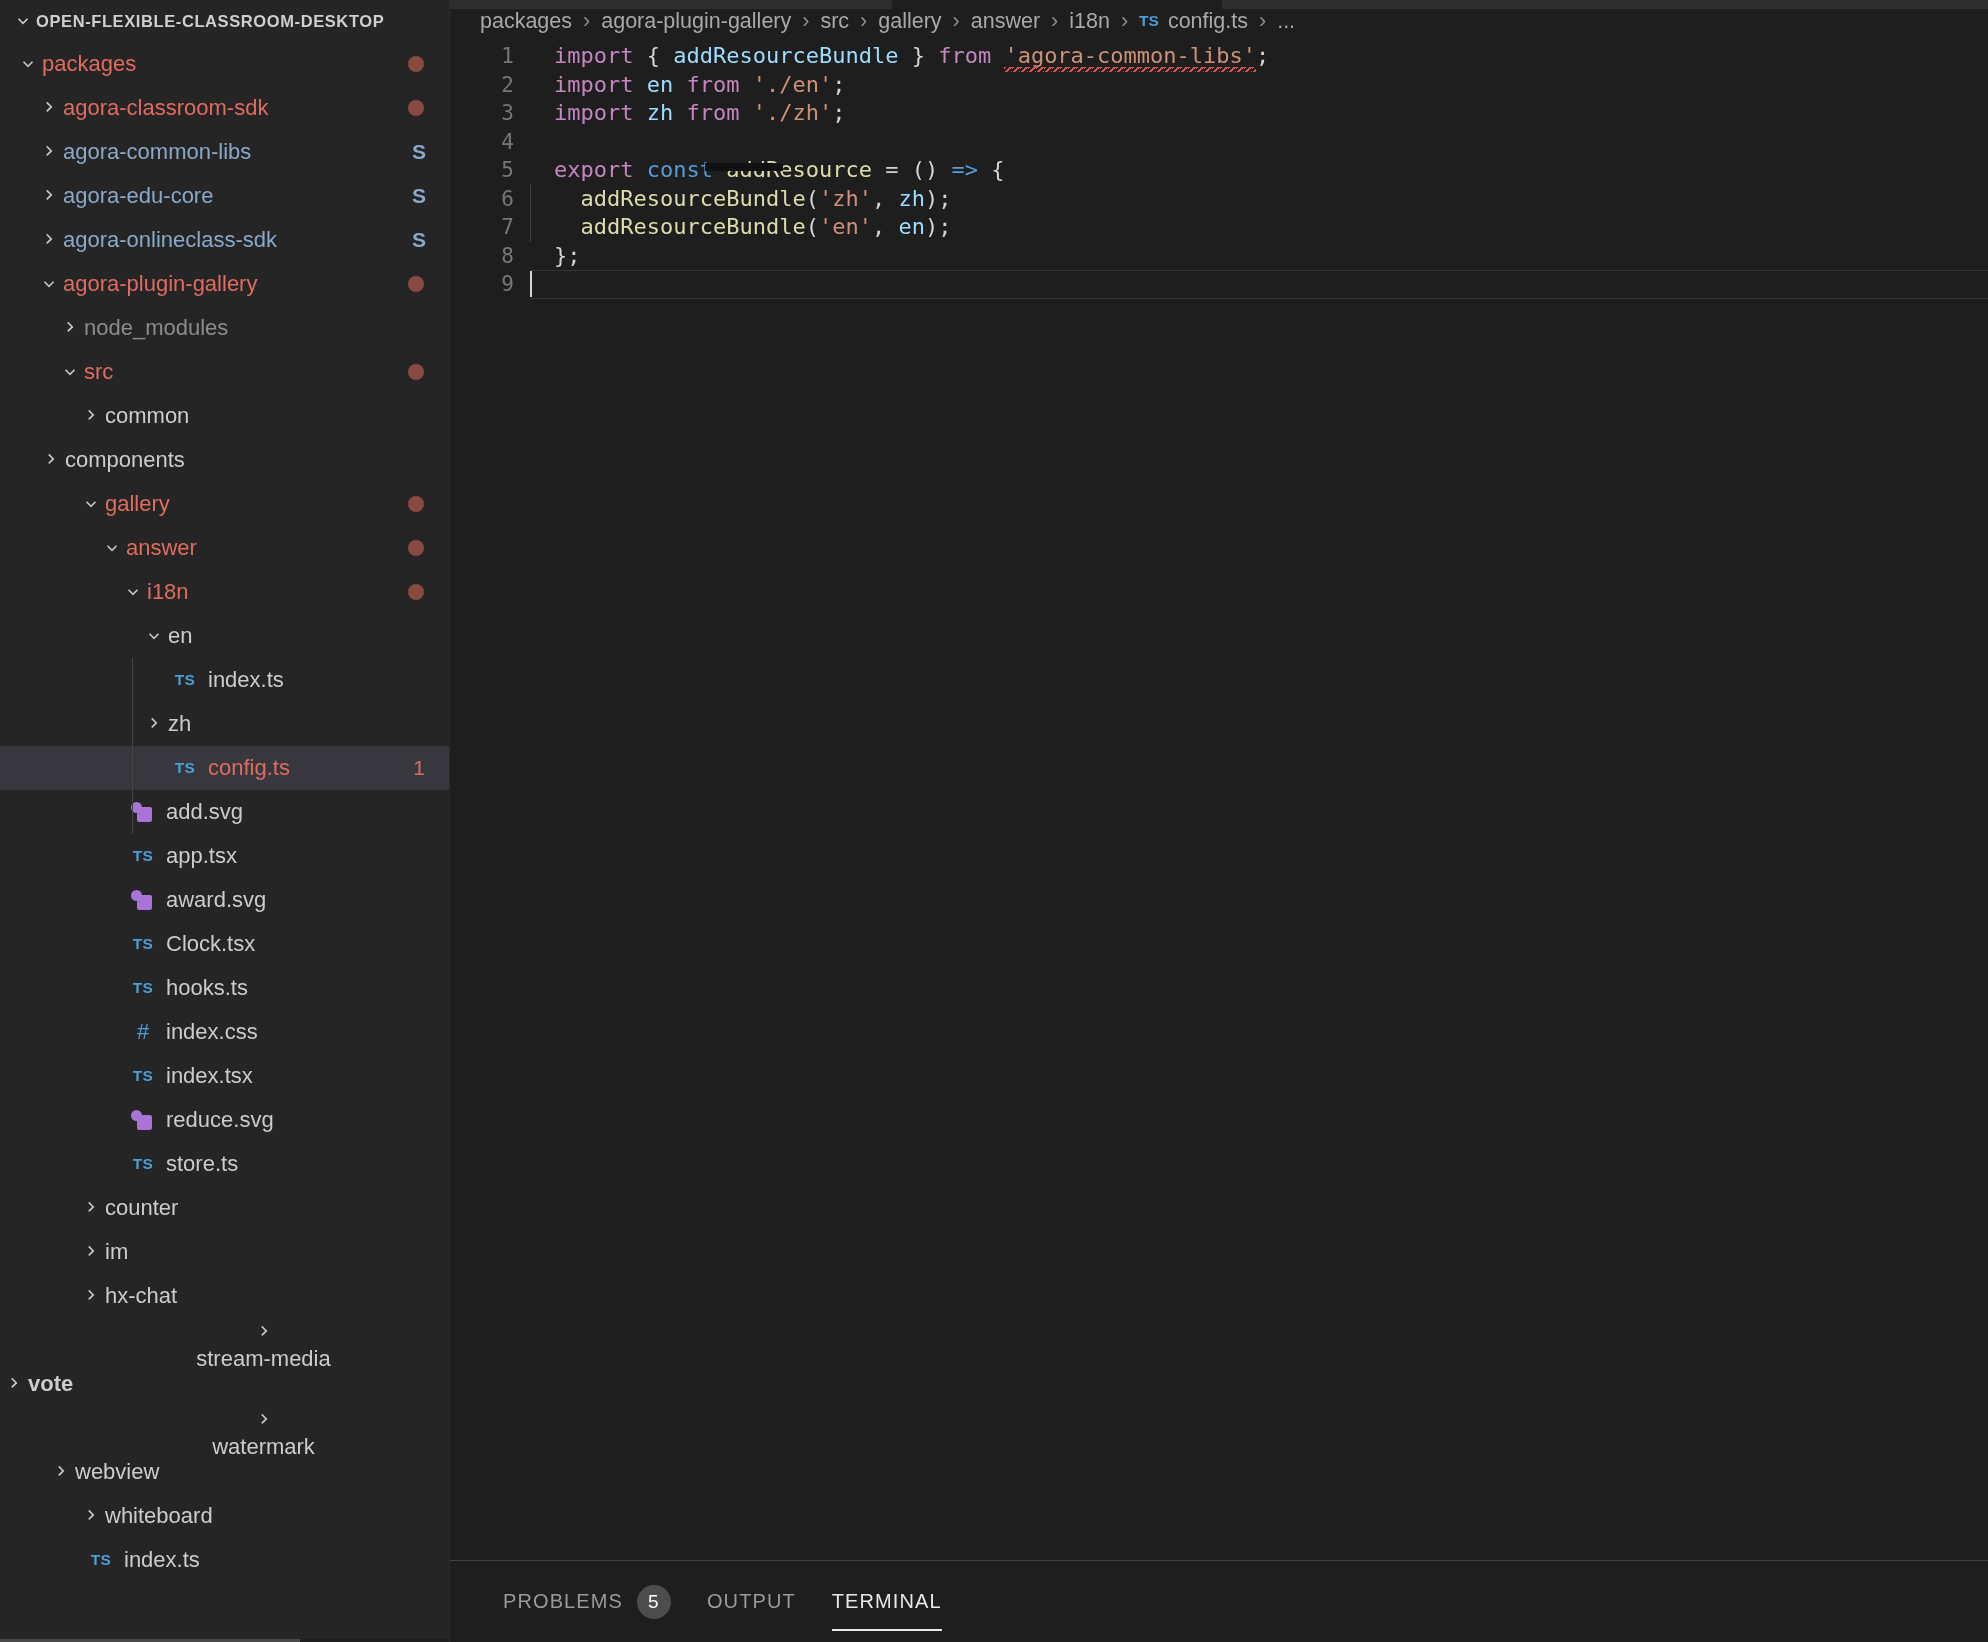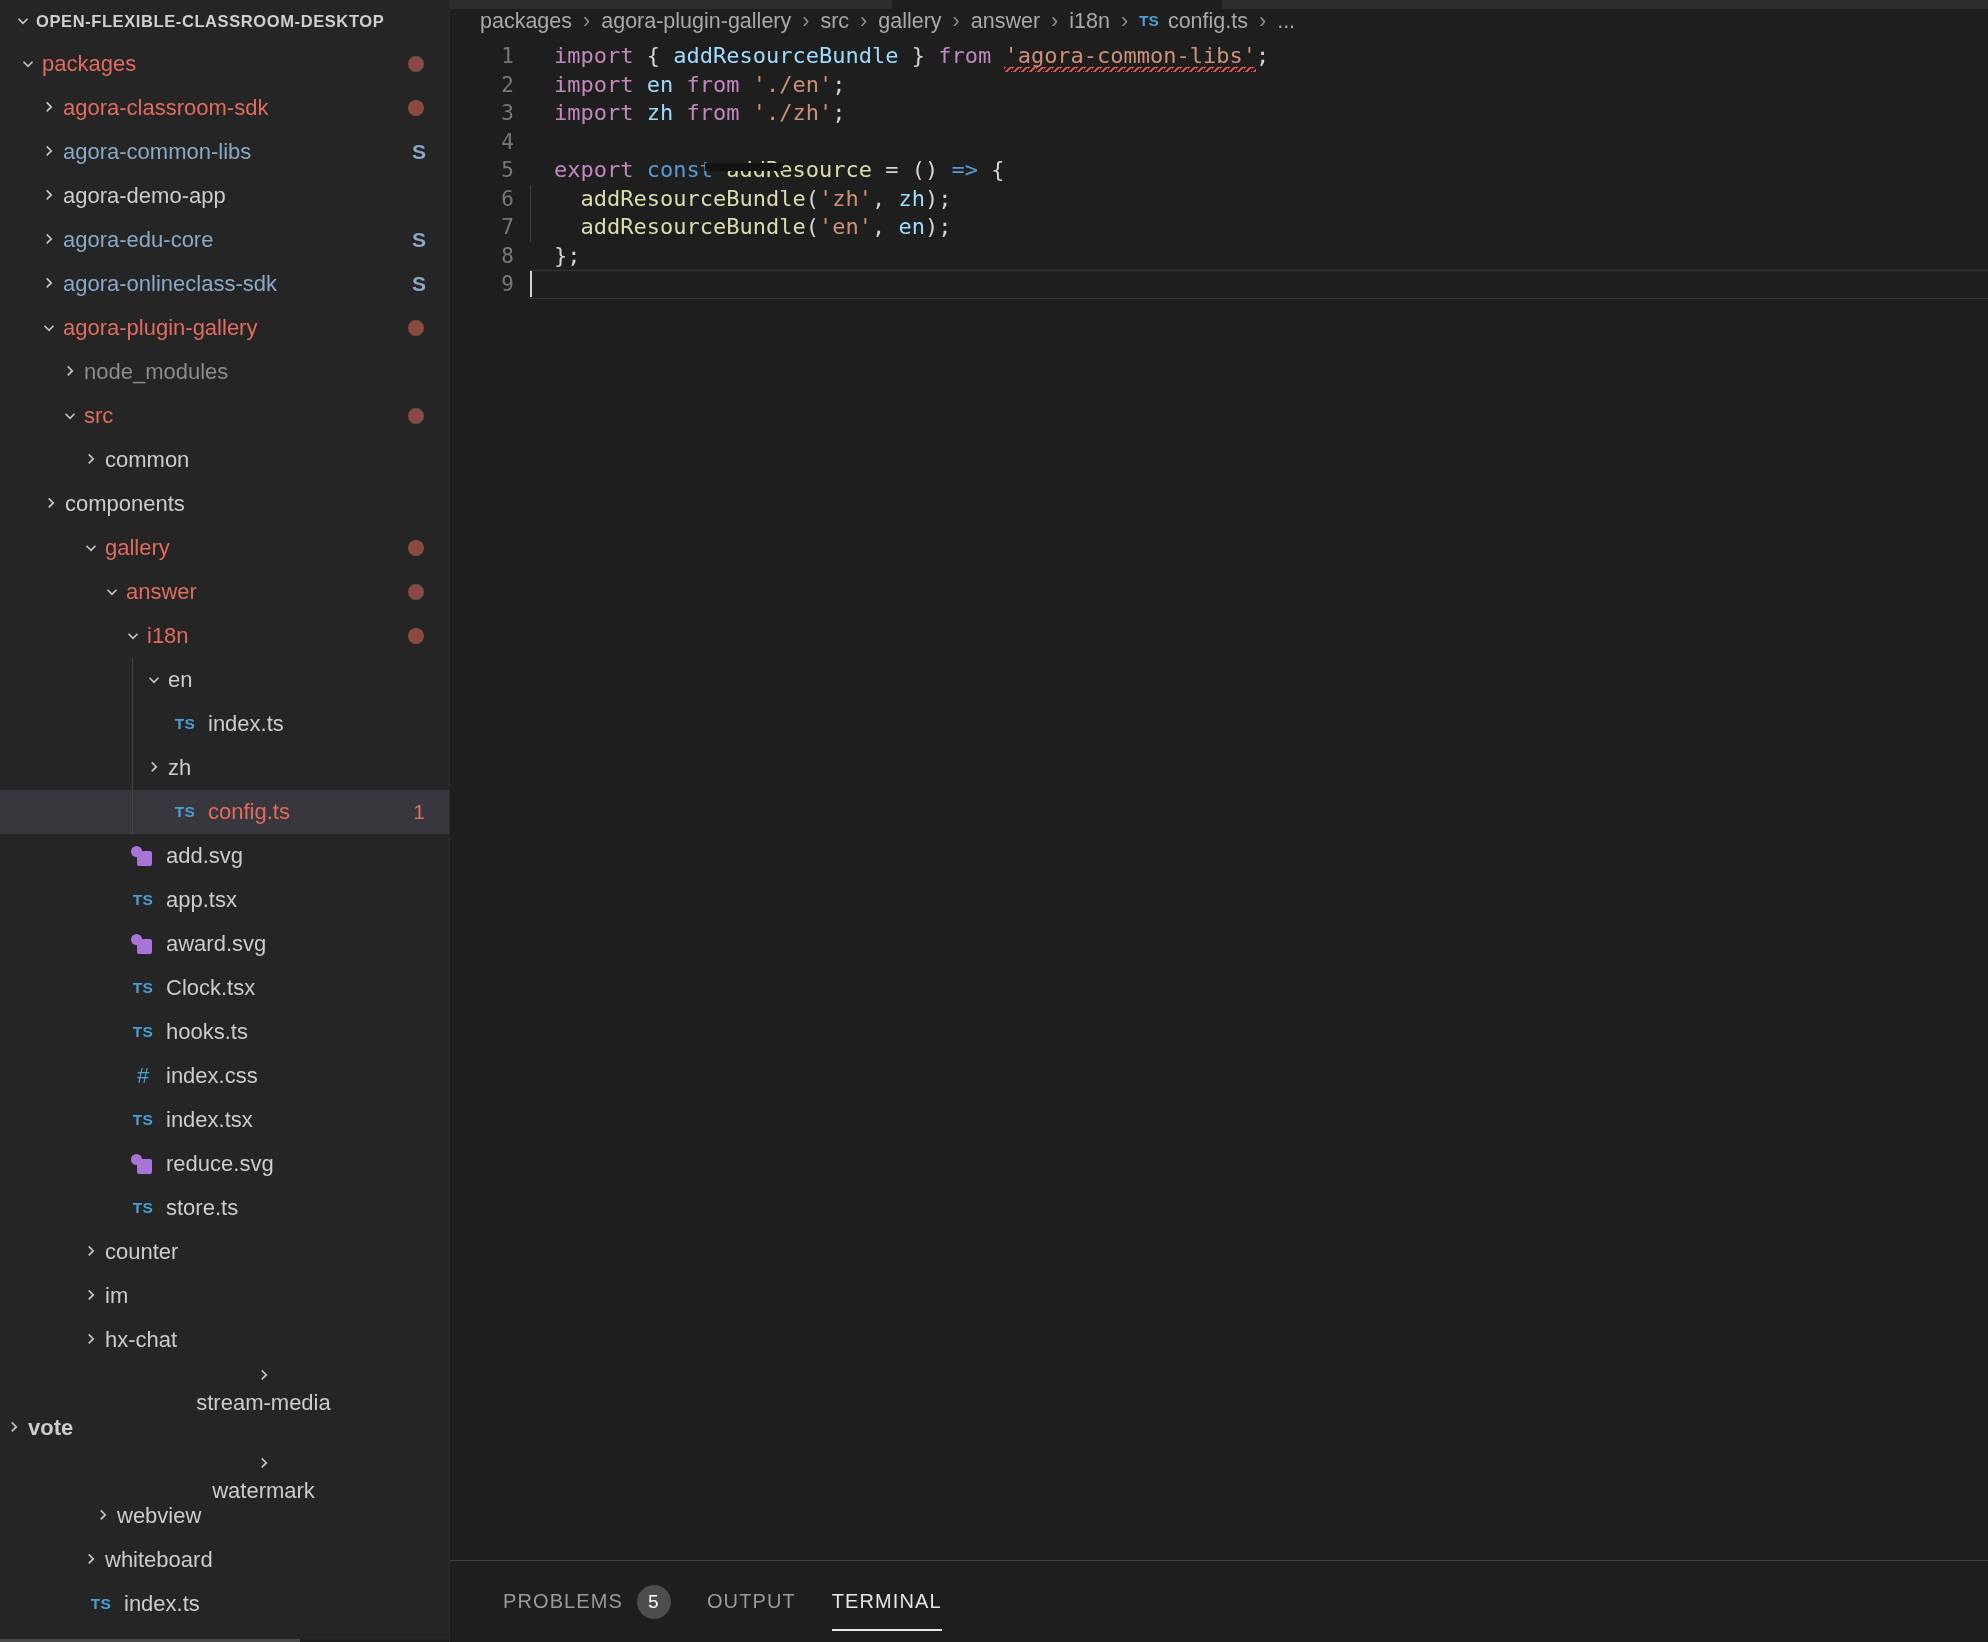--- a/index.html
+++ b/index.html
@@ -212,29 +212,20 @@
           <span class="label" style="color: rgb(138, 169, 200);">agora-common-libs</span>
           <span class="badge-s">S</span>
         </div>
         <div class="row" style="padding-left: 35px;">
           <span class="twisty">
             <svg width="18" height="18" viewBox="0 0 16 16">
               <path d="M6 3l4 4-4 4" fill="none" stroke="#c5c5c5" stroke-width="1.5"></path>
             </svg>
           </span>
           <span class="ficon" style="width: 0px; flex-basis: 0px; margin-right: 0px;"></span>
-          <span class="label">agora-demo-app</span>
-        </div>
-        <div class="row" style="padding-left: 35px;">
-          <span class="twisty">
-            <svg width="18" height="18" viewBox="0 0 16 16">
-              <path d="M6 3l4 4-4 4" fill="none" stroke="#c5c5c5" stroke-width="1.5"></path>
-            </svg>
-          </span>
-          <span class="ficon" style="width: 0px; flex-basis: 0px; margin-right: 0px;"></span>
           <span class="label" style="color: rgb(138, 169, 200);">agora-edu-core</span>
           <span class="badge-s">S</span>
         </div>
         <div class="row" style="padding-left: 35px;">
           <span class="twisty">
             <svg width="18" height="18" viewBox="0 0 16 16">
               <path d="M6 3l4 4-4 4" fill="none" stroke="#c5c5c5" stroke-width="1.5"></path>
             </svg>
           </span>
           <span class="ficon" style="width: 0px; flex-basis: 0px; margin-right: 0px;"></span>
@@ -470,21 +461,21 @@
         </div>
         <div class="row" style="padding-left: 77px; flex-direction: column;">
           <span class="twisty">
             <svg width="18" height="18" viewBox="0 0 16 16">
               <path d="M6 3l4 4-4 4" fill="none" stroke="#c5c5c5" stroke-width="1.5"></path>
             </svg>
           </span>
           <span class="ficon" style="width: 0px; flex-basis: 0px; margin-right: 0px;"></span>
           <span class="label">watermark</span>
         </div>
-        <div class="row" style="padding-left: 89px;">
+        <div class="row" style="padding-left: 47px;">
           <span class="twisty">
             <svg width="18" height="18" viewBox="0 0 16 16">
               <path d="M6 3l4 4-4 4" fill="none" stroke="#c5c5c5" stroke-width="1.5"></path>
             </svg>
           </span>
           <span class="ficon" style="width: 0px; flex-basis: 0px; margin-right: 0px;"></span>
           <span class="label">webview</span>
         </div>
         <div class="row" style="padding-left: 77px;">
           <span class="twisty">

